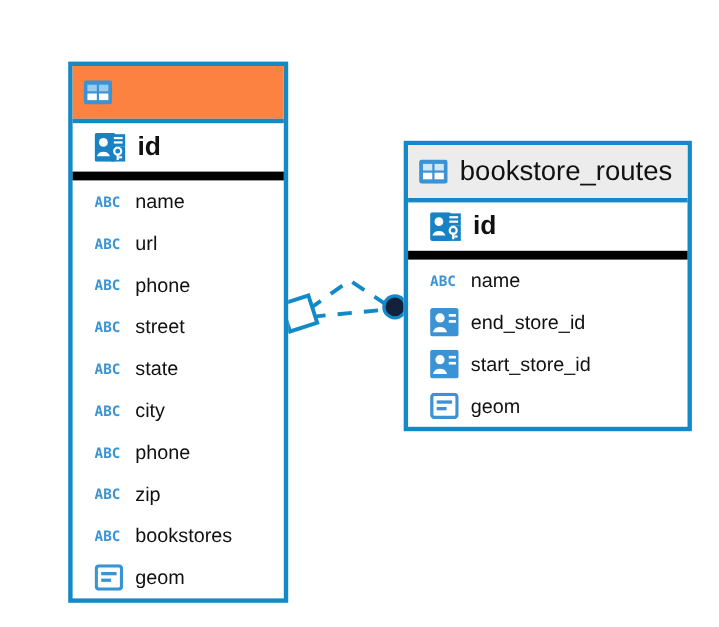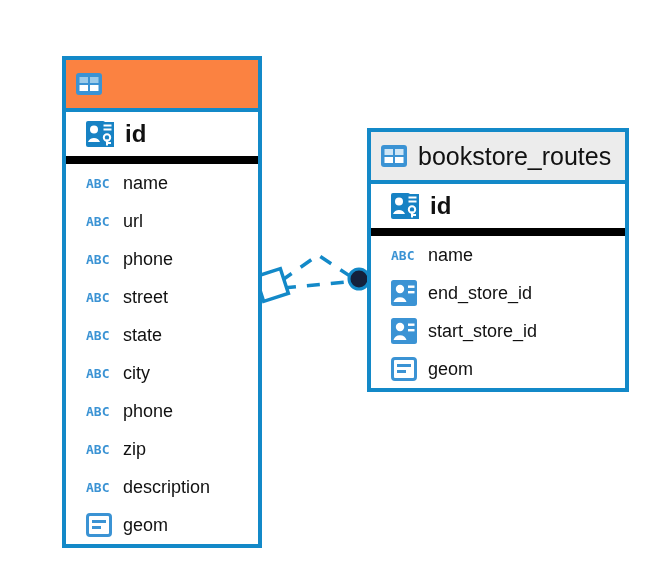--- a/index.html
+++ b/index.html
@@ -168,21 +168,21 @@
         <svg class="ico ico-abc" viewBox="0 0 26 15">
           <text x="0" y="12" font-family="'DejaVu Sans Mono',monospace" font-size="13" font-weight="bold" fill="#3b93d4">ABC</text>
         </svg>
         <span class="row-label">zip</span>
       </div>
 
       <div class="row">
         <svg class="ico ico-abc" viewBox="0 0 26 15">
           <text x="0" y="12" font-family="'DejaVu Sans Mono',monospace" font-size="13" font-weight="bold" fill="#3b93d4">ABC</text>
         </svg>
-        <span class="row-label">description</span>
+        <span class="row-label">bookstores</span>
       </div>
 
       <div class="row">
         <svg class="ico ico-geom" viewBox="0 0 26 24">
           <rect x="1.5" y="1.5" width="23" height="21" rx="2.5" fill="#ffffff" stroke="#3b93d4" stroke-width="3"></rect>
           <rect x="6" y="7" width="14" height="3" fill="#3b93d4"></rect>
           <rect x="6" y="13" width="9" height="3" fill="#3b93d4"></rect>
         </svg>
         <span class="row-label">geom</span>
       </div>

